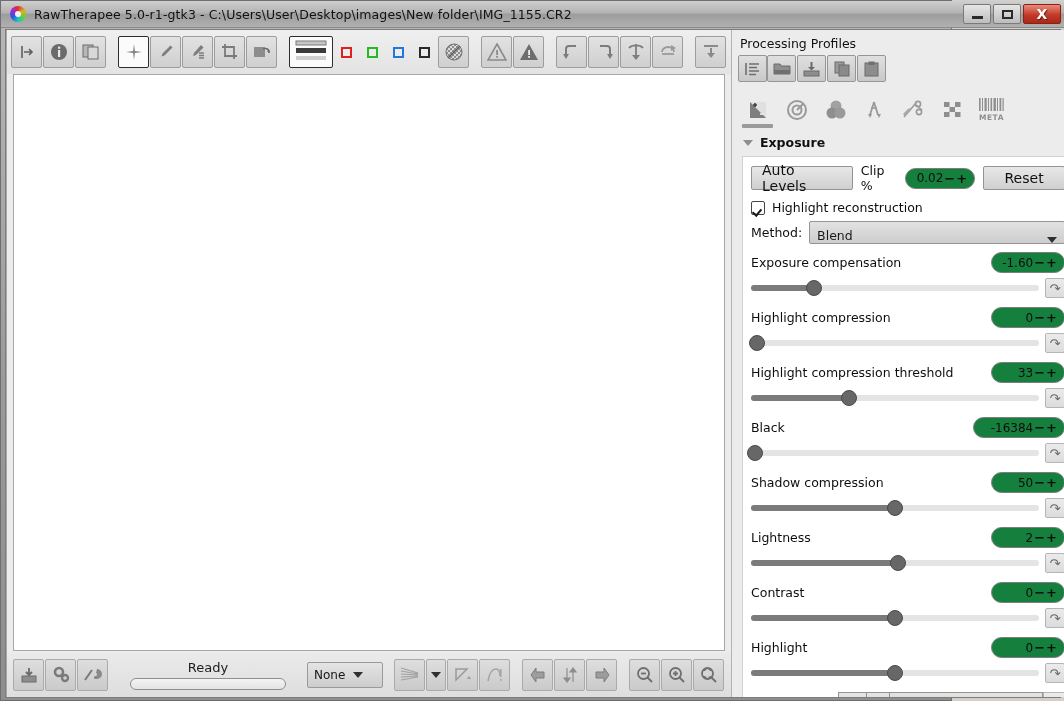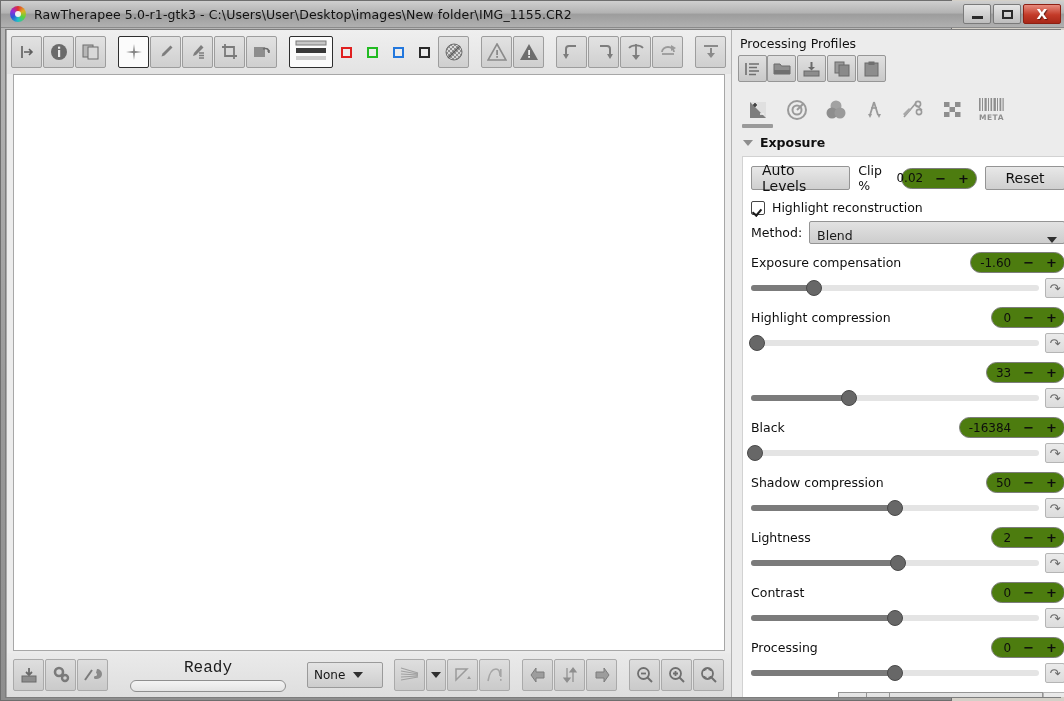--- a/index.html
+++ b/index.html
@@ -146,21 +146,21 @@
     flex:1; margin:0 6px 2px 6px;
     background:#fff; border:1px solid #a7a7a7;
     box-shadow:inset 1px 1px 0 #fff;
   }
 
   #bottombar {
     height:44px; display:flex; align-items:center; padding:0 6px; gap:0;
     background:linear-gradient(to bottom,#eaeaea,#dedede);
   }
   #statuswrap{ flex:1; display:flex;flex-direction:column;align-items:center; padding:0 12px;}
-  #statustext{ font-size:16px;color:#1d1d1d; margin-bottom:3px;font-family:Liberation Mono, monospace; }
+  #statustext{ font-size:13px;color:#1d1d1d; margin-bottom:3px; }
   #progressbar{
     width:156px;height:12px;border:1px solid #8f8f8f;border-radius:6px;
     background:linear-gradient(to bottom,#f4f4f4,#e4e4e4);
   }
   .combo{
     height:26px; border:1px solid #9a9a9a; border-radius:2px;
     background:linear-gradient(to bottom,#e4e4e4,#cdcdcd);
     display:flex;align-items:center; padding:0 6px; gap:8px;
     font-size:12px;color:#151515;
   }
@@ -218,22 +218,22 @@
   .btn{
     border:1px solid #949494;border-radius:2px;
     background:linear-gradient(to bottom,#e8e8e8,#cfcfcf);
     font-size:14px; color:#101010; height:24px;
     display:flex;align-items:center;justify-content:center; padding:0 10px;
     font-family:inherit;
   }
   #autolevels{ width:110px; }
   #resetbtn{ width:88px; margin-left:auto; }
   .spin{
-    height:21px; border:1px solid #7d7d7d; border-radius:11px; background:#4d7c0f;
-    display:flex; align-items:center; justify-content:flex-end; gap:12px;
+    height:21px; border:1px solid #7d7d7d; border-radius:11px; background:#15803d;
+    display:flex; align-items:center; justify-content:flex-end; gap:1px;
     padding:0 7px 0 9px; font-size:12px; color:#0d0d0d;
   }
   .spin .v{ }
   .spin .mi{ font-weight:bold; font-size:13px; }
   .spin .pl{ font-weight:bold; font-size:13px; }
 
   .chkrow{ display:flex; align-items:flex-end; gap:7px; margin-bottom:6px; }
   .chk{
     width:14px;height:14px;border:1.5px solid #454545;background:#fff;border-radius:2px;
     position:relative;
@@ -798,20 +798,21 @@
               <div class="track">
                 <div class="fill" style="width:2%"></div>
                   <div class="knob" style="left:calc(2% - 8px)"></div>
               </div>
               <div class="resetico">↷</div>
             </div>
           </div>
 
           <div class="slrow">
             <div class="sltop">
+              <span class="sllabel">Highlight compression threshold</span>
               <div class="spin slspin">
                 <span class="v">33</span>
                 <span class="mi">−</span>
                 <span class="pl">+</span>
               </div>
             </div>
             <div class="slbottom">
               <div class="track">
                 <div class="fill" style="width:34%"></div>
                   <div class="knob" style="left:calc(34% - 8px)"></div>
@@ -887,21 +888,21 @@
               <div class="track">
                 <div class="fill" style="width:50%"></div>
                   <div class="knob" style="left:calc(50% - 8px)"></div>
               </div>
               <div class="resetico">↷</div>
             </div>
           </div>
 
           <div class="slrow">
             <div class="sltop">
-              <span class="sllabel">Processing</span>
+              <span class="sllabel">Highlight</span>
               <div class="spin slspin">
                 <span class="v">0</span>
                 <span class="mi">−</span>
                 <span class="pl">+</span>
               </div>
             </div>
             <div class="slbottom">
               <div class="track">
                 <div class="fill" style="width:50%"></div>
                   <div class="knob" style="left:calc(50% - 8px)"></div>

